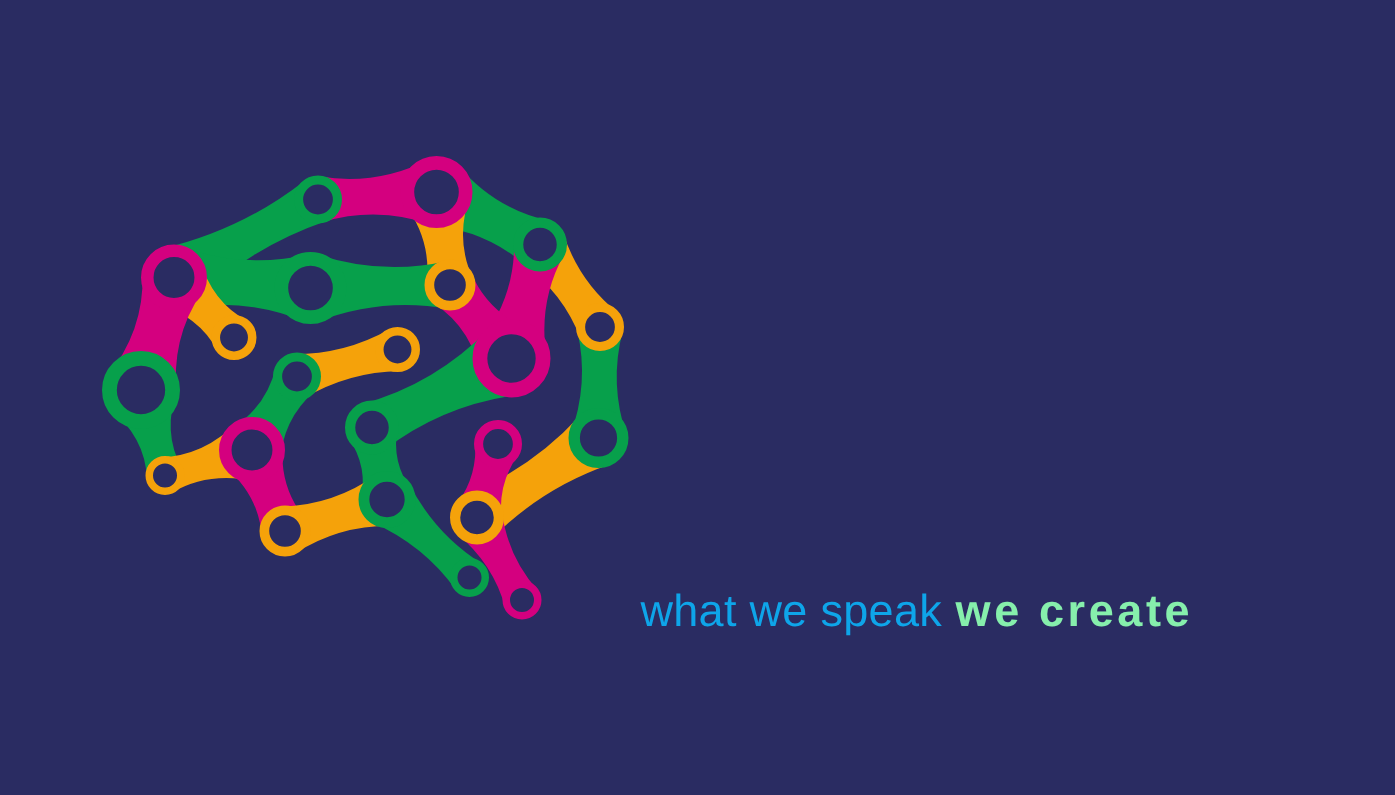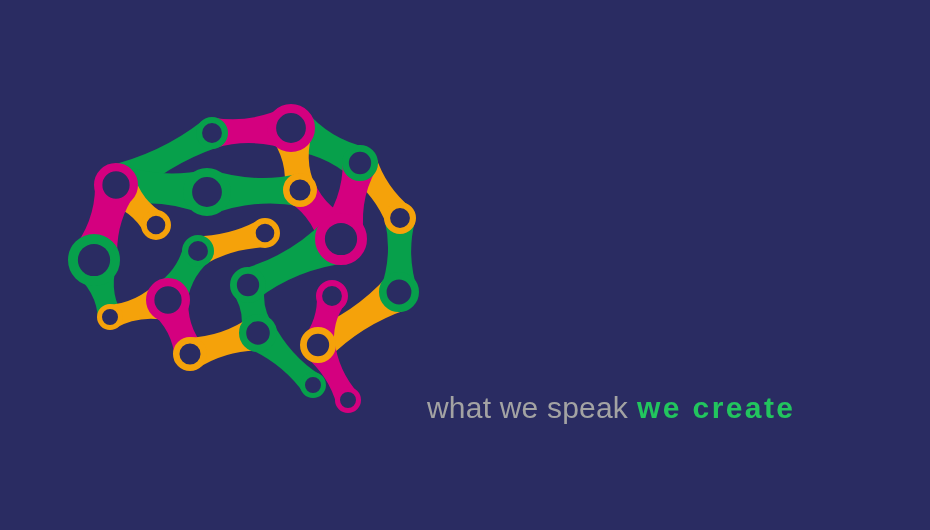--- a/index.html
+++ b/index.html
@@ -27,26 +27,26 @@
   #tagline {
     position: absolute;
     left: 427px;
     top: 390px;
     white-space: nowrap;
     font-size: 30px;
     line-height: 36px;
     font-family: "Liberation Sans", sans-serif;
   }
   .tag-light {
-    color: #a3a3a3;
+    color: #0ea5e9;
     font-weight: 400;
     letter-spacing: 0.2px;
   }
   .tag-strong {
-    color: #22c55e;
+    color: #86efac;
     font-weight: bold;
     letter-spacing: 2.4px;
     margin-left: 9px;
   }
 </style>
 </head>
 <body>
 
 <div id="stage">
 

